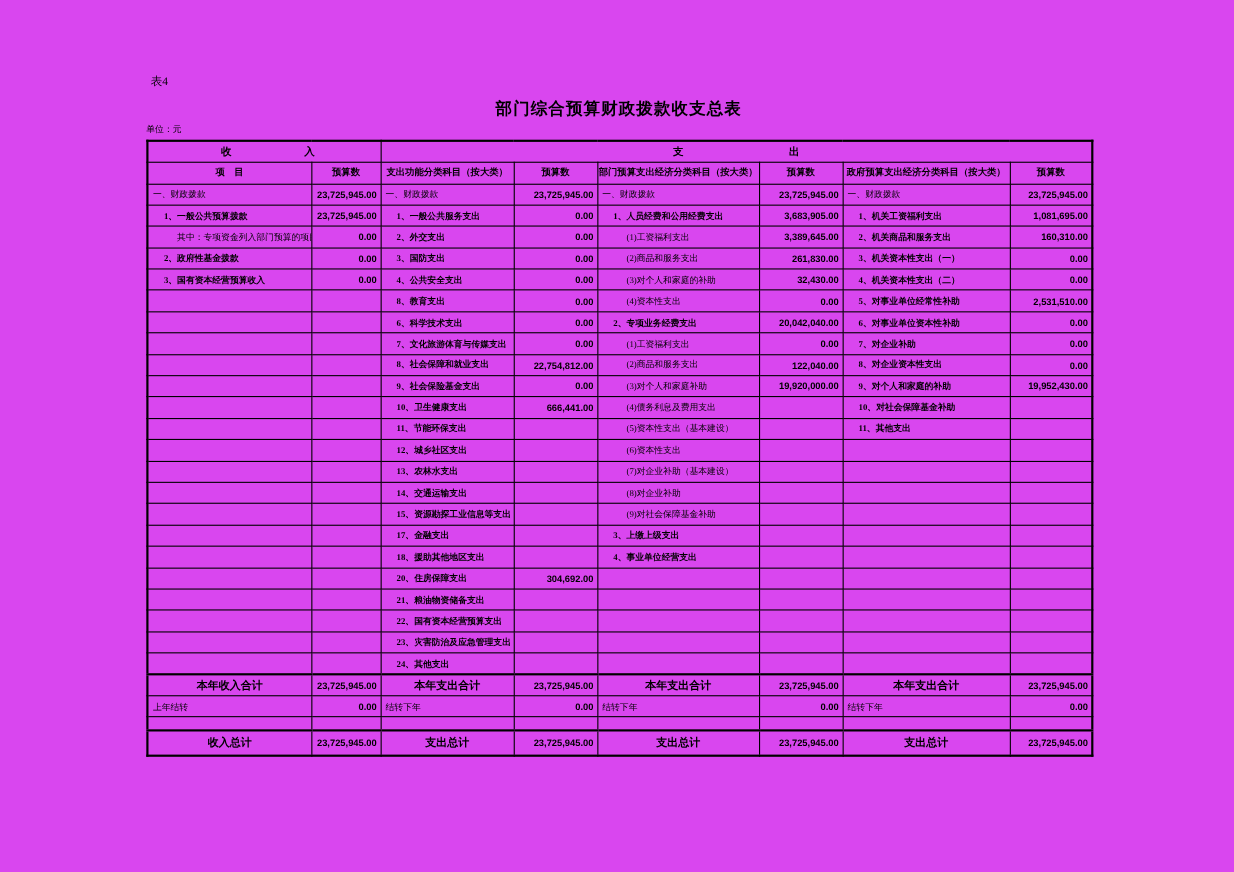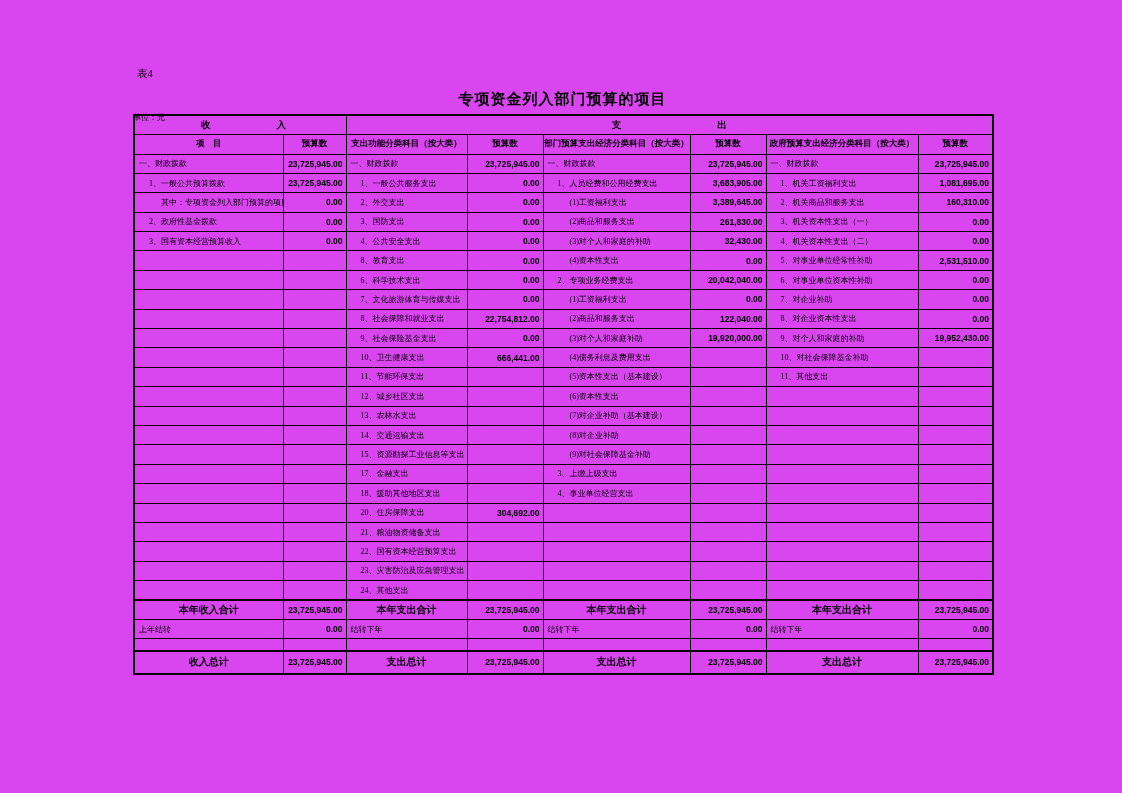--- a/index.html
+++ b/index.html
@@ -6,51 +6,51 @@
   html, body { width: 1122px; height: 793px; background: #ffffff; overflow: hidden;
     font-family: "Liberation Serif", "DejaVu Serif", serif; color: #000; }
   .page { position: relative; width: 1122px; height: 793px; background: #d946ef; }
 
   .table-tag { position: absolute; left: 137px; top: 67px; font-size: 10.5px; }
   .title { position: absolute; left: 133px; top: 90px; width: 859px; text-align: center;
     font-size: 15px; font-weight: 700; letter-spacing: 1px; }
   .unit-note { position: absolute; left: 133px; top: 112px; width: 858px; text-align: left;
     font-size: 8px; }
 
-  table.budget { position: absolute; left: 133px; top: 114px; width: 859px;
+  table.budget { position: absolute; left: 133px; top: 127px; width: 859px;
     border-collapse: collapse; table-layout: fixed; border: 2px solid #000; }
   table.budget th, table.budget td { border: 1px solid #000; overflow: hidden;
     white-space: nowrap; vertical-align: middle; }
 
   thead tr { height: 19.5px; }
   tbody tr { height: 19.4px; }
   tr.row-spacer { height: 12px; }
   tr.row-subtotal td, tr.row-total td { border-top: 2px solid #000; }
   tr.row-total { height: 23px; }
 
   th { font-size: 8.5px; font-weight: 700; text-align: center; }
   .grp { font-size: 9.5px; }
   .grp-income { letter-spacing: 66px; text-indent: 66px; }
   .grp-expense { letter-spacing: 96px; text-indent: 96px; }
 
   td.lbl { font-size: 8px; text-align: left; }
   td.i0 { padding-left: 4px; }
-  td.i1 { padding-left: 14px; }
+  td.i1 { padding-left: 14px; font-weight: bold; }
   td.i2 { padding-left: 26px; }
   td.num { font-family: "Liberation Sans", "DejaVu Sans", sans-serif; font-size: 8.5px;
     font-weight: 700; text-align: right; padding-right: 3px; }
   td.ftr-c { font-size: 10px; font-weight: 700; text-align: center; }
   td.ftr-l { font-size: 8px; font-weight: 400; text-align: left; padding-left: 4px; }
 </style>
 </head>
 <body>
 
 <div class="page">
   <div class="table-tag">表4</div>
-  <div class="title">专项资金列入部门预算的项目</div>
+  <div class="title">部门综合预算财政拨款收支总表</div>
   <div class="unit-note">单位：元</div>
 
   <table class="budget">
     <colgroup>
       <col style="width:149px">
         <col style="width:63px">
       <col style="width:121px">
         <col style="width:76px">
       <col style="width:147px">
         <col style="width:76px">

